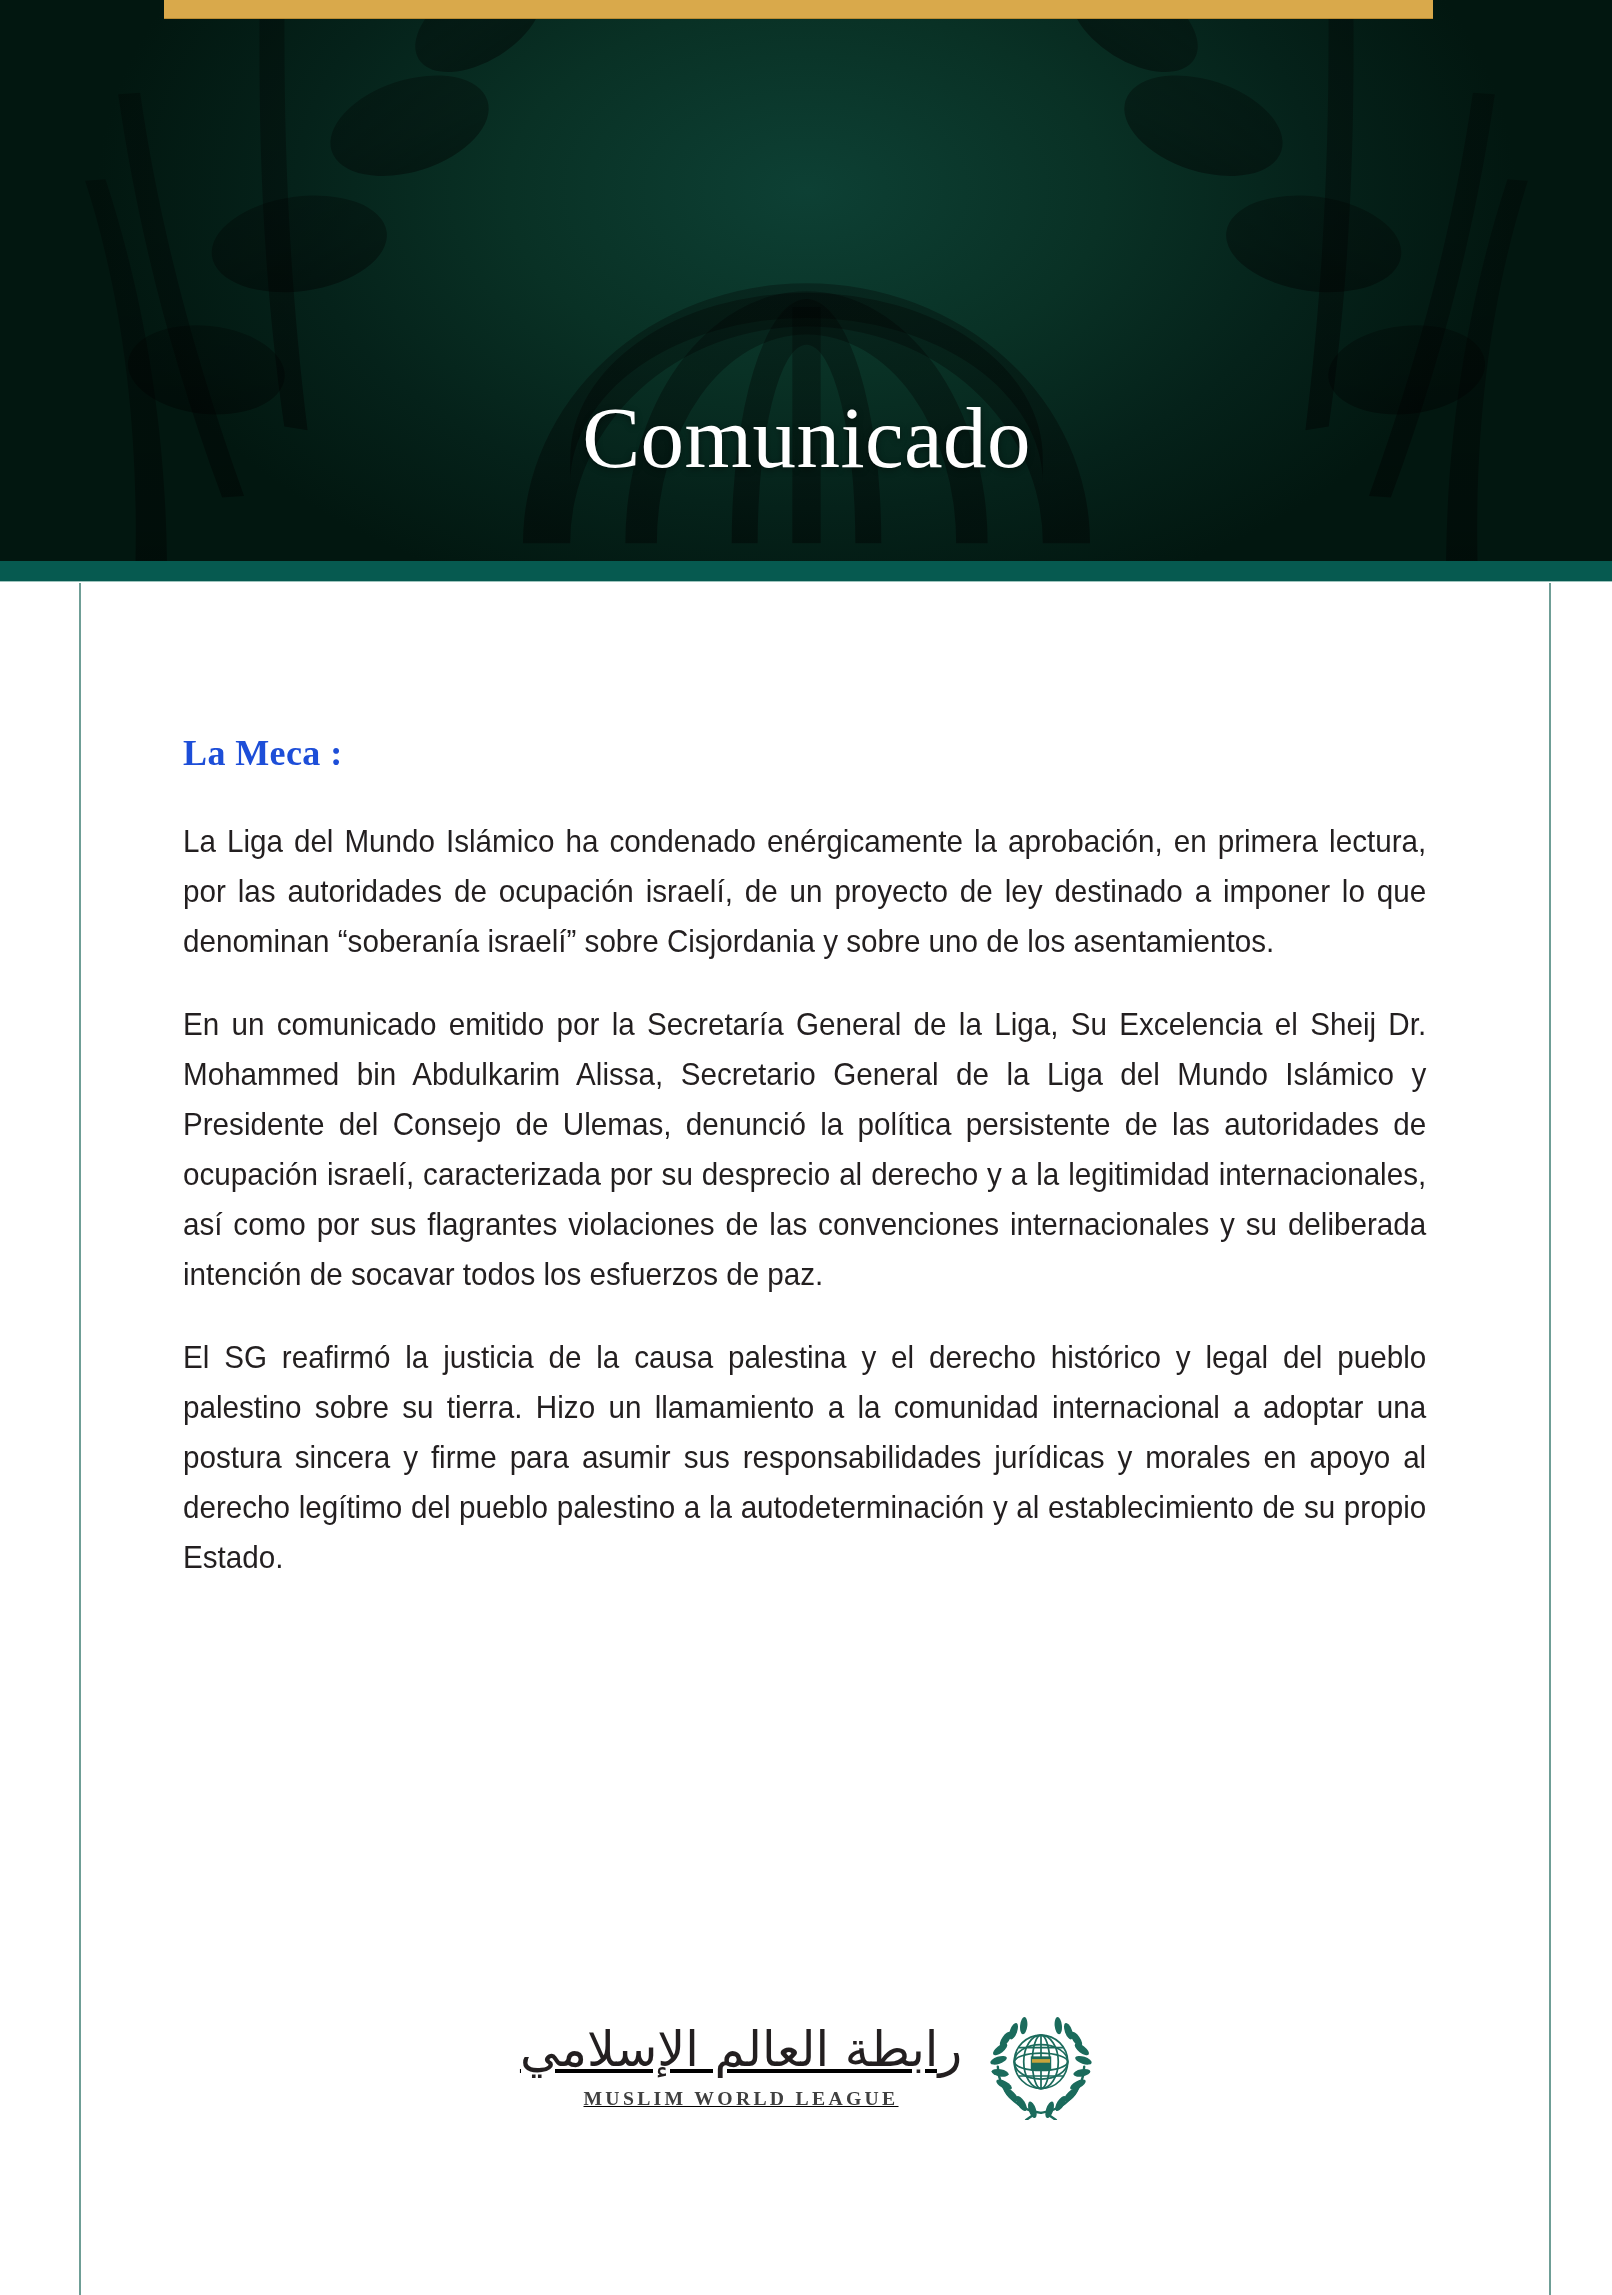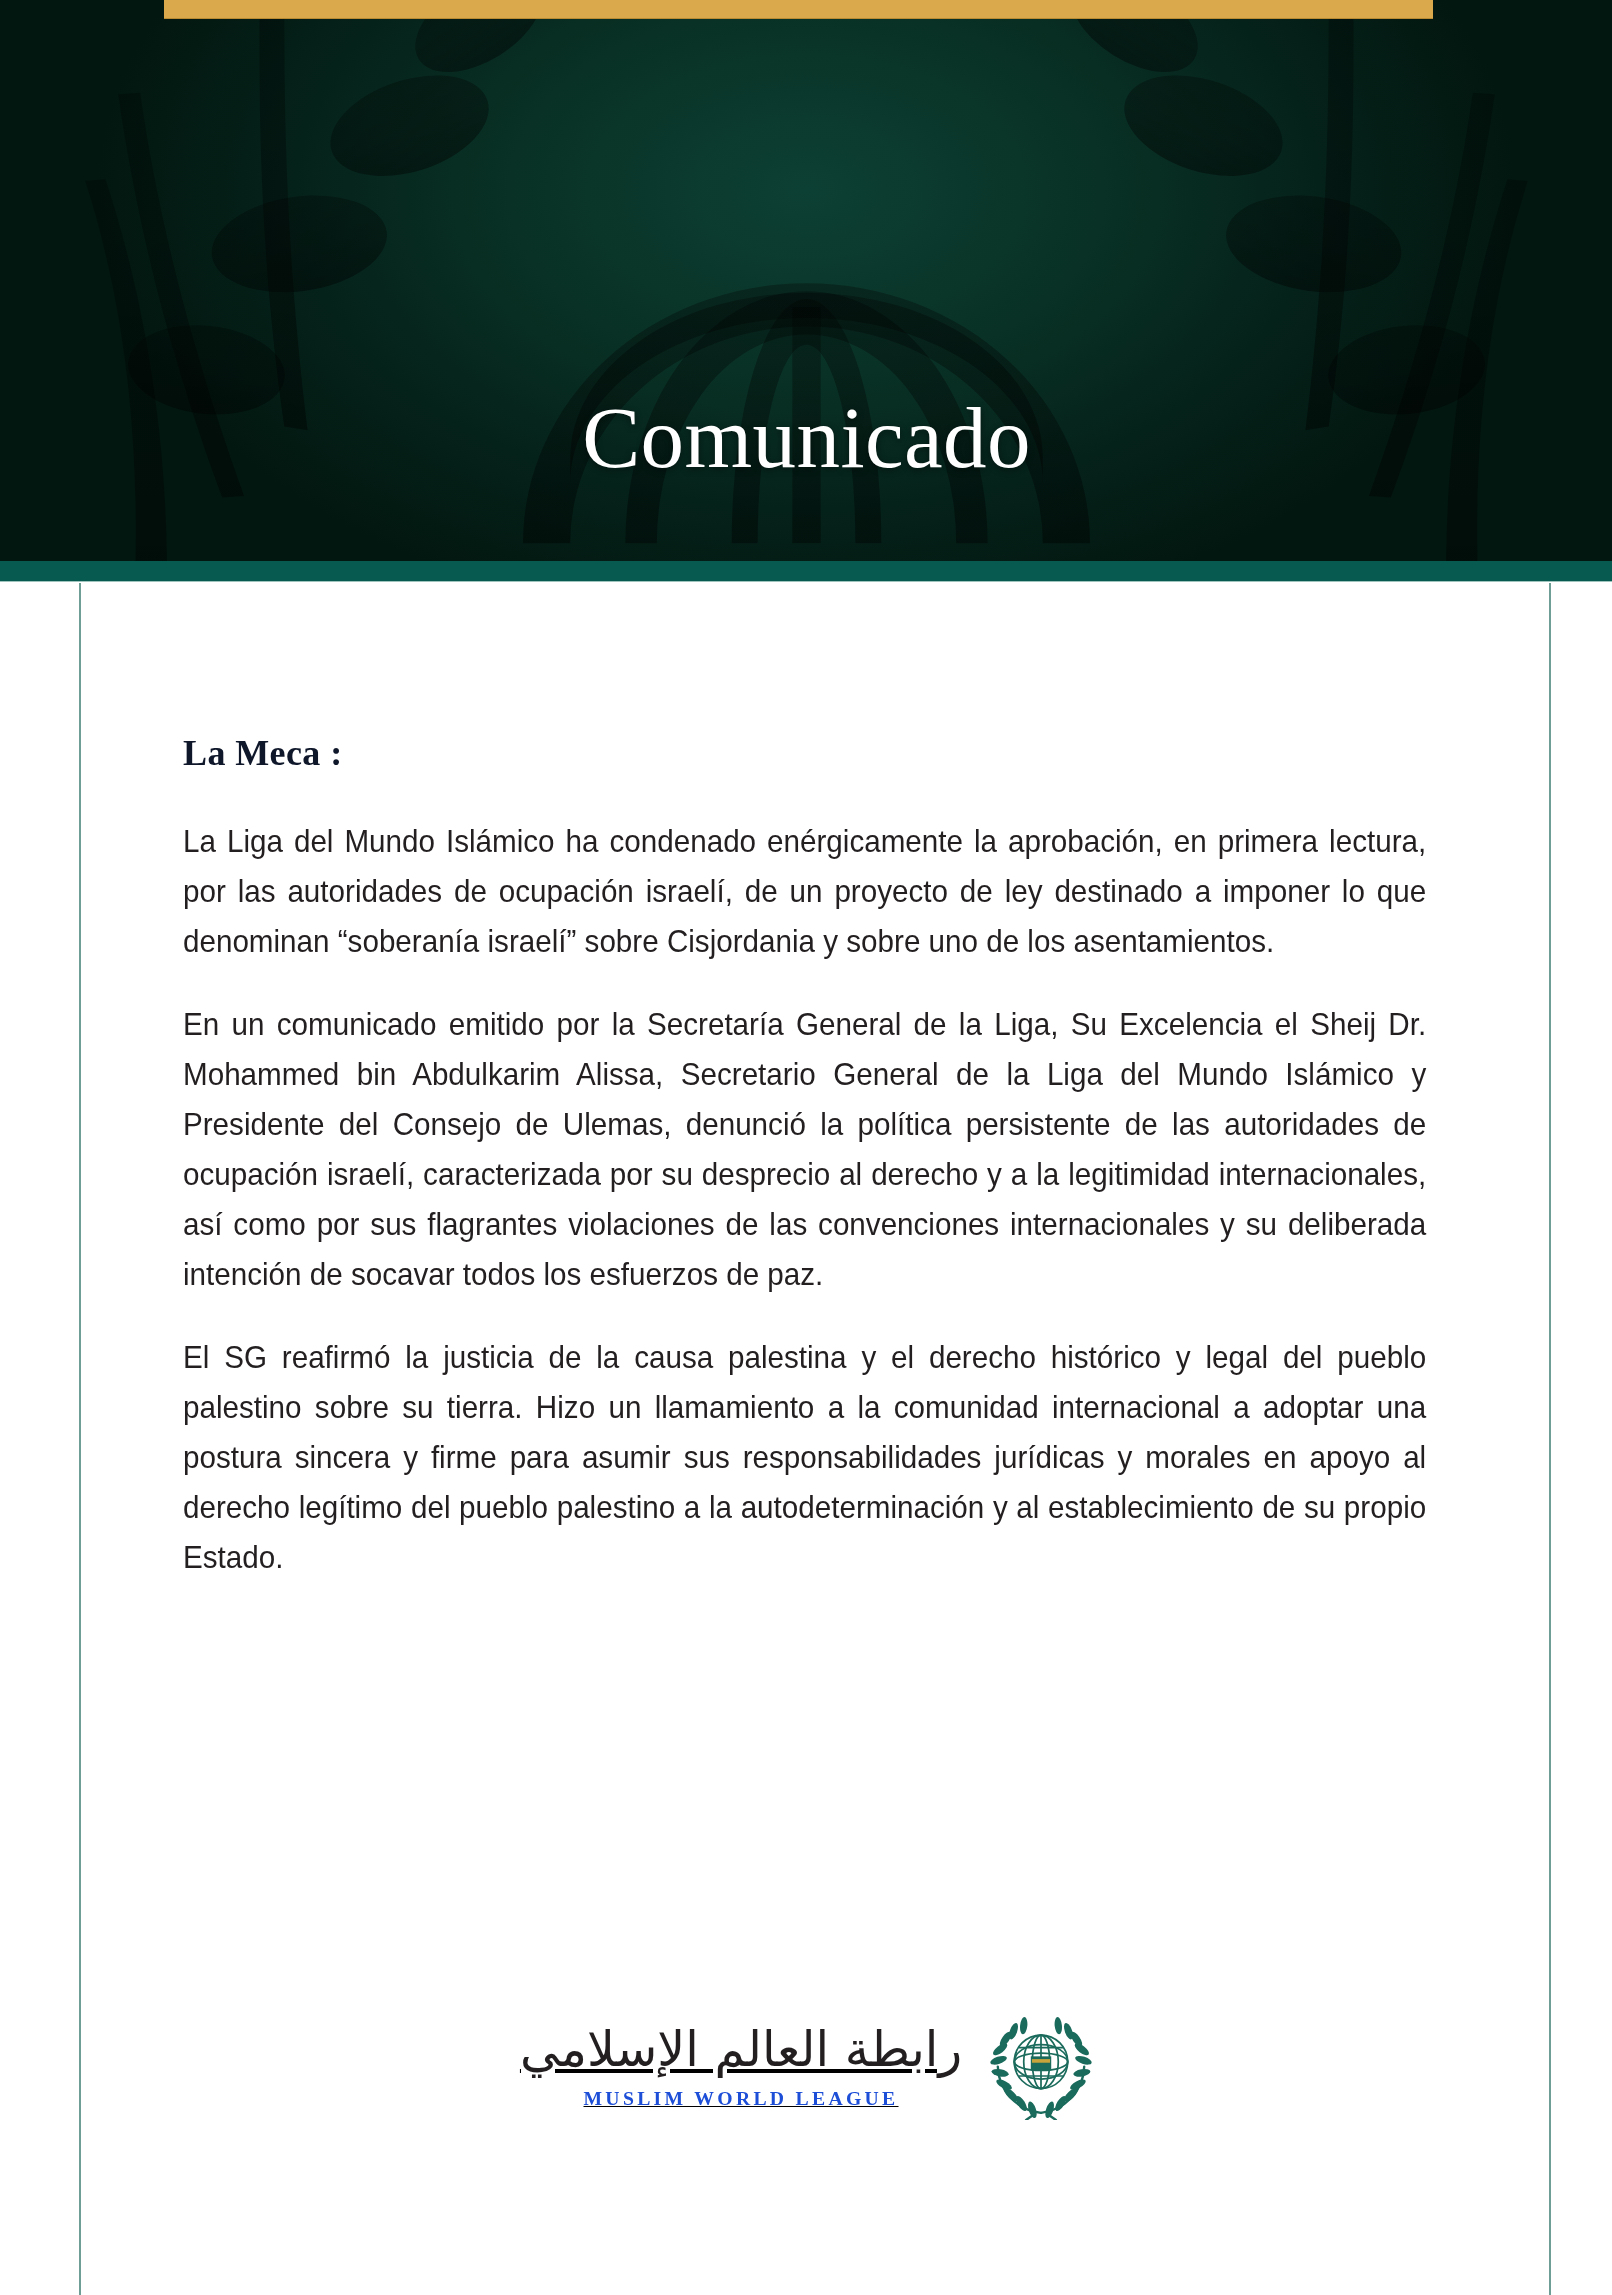--- a/index.html
+++ b/index.html
@@ -94,21 +94,21 @@
     left: 183px;
     top: 732px;
     width: 1243px;
   }
 
   #dateline {
     font-family: "Liberation Serif", "DejaVu Serif", serif;
     font-weight: bold;
     font-size: 36px;
     line-height: 1.2;
-    color: #0f172a;
+    color: #1d4ed8;
     margin: 0 0 41px 0;
     letter-spacing: 0.4px;
   }
 
   .body-paragraph {
     font-family: "Liberation Sans", sans-serif;
     font-stretch: condensed;
     font-size: 31.5px;
     line-height: 50px;
     color: #231f20;
@@ -145,21 +145,21 @@
     line-height: 1.22;
     color: #231f20;
     direction: rtl;
     white-space: nowrap;
   }
   #logo-latin {
     font-family: "Liberation Serif", "DejaVu Serif", serif;
     font-weight: bold;
     font-size: 19.7px;
     letter-spacing: 3.3px;
-    color: #1d4ed8;
+    color: #404040;
     margin-top: 7.9px;
     white-space: nowrap;
   }
   #logo-emblem { width: 104px; height: 110px; display: block; }
 </style>
 </head>
 <body>
 
 <div id="page">
 

